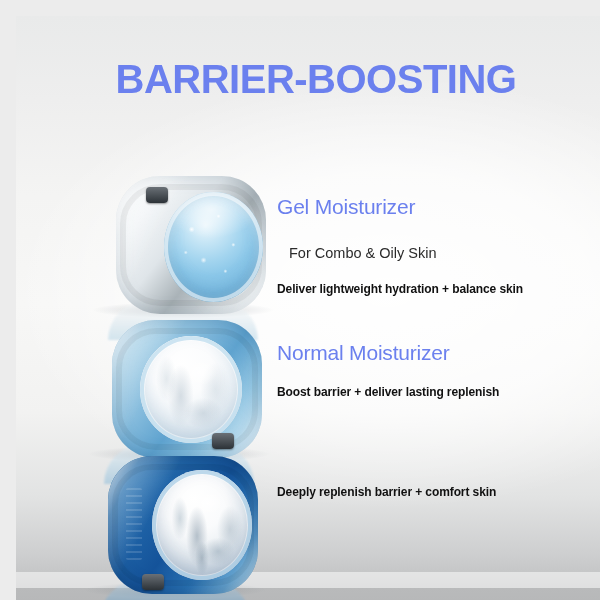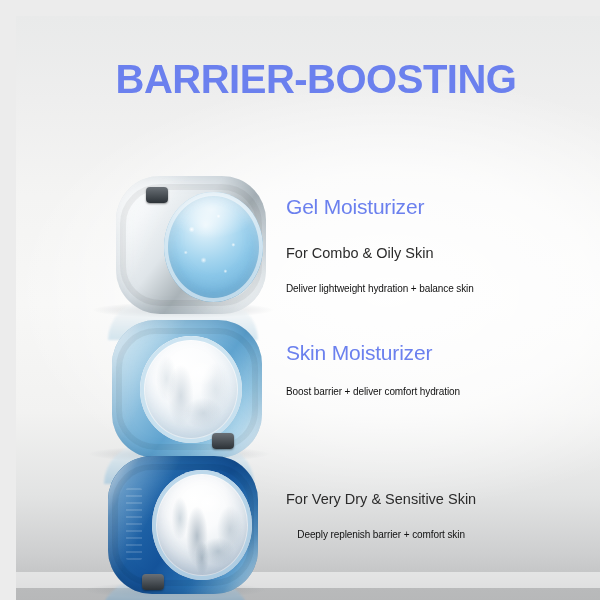--- a/index.html
+++ b/index.html
@@ -208,42 +208,43 @@
   .reflection.intensive { background:linear-gradient(to top,#d8e8f3 0%, #79aed4 45%, #2f72b0 100%); }
 
   .shadow {
     position:absolute;
     width:180px; height:14px;
     border-radius:50%;
     background:radial-gradient(ellipse at center, rgba(90,100,110,.30) 0%, rgba(90,100,110,0) 72%);
   }
 
   
-  .product-text { position:absolute; left:254px; }
+  .product-text { position:absolute; left:245px; }
   .p-title {
     color:#6b80ee;
     font-size:21px;
     line-height:26px;
     font-weight:normal;
     letter-spacing:-0.2px;
     white-space:nowrap;
   }
   .p-sub {
     color:#2b2b2b;
     font-size:14.5px;
     line-height:20px;
     font-weight:normal;
     margin-top:7px;
     white-space:nowrap;
+    margin-left:12px;
   }
   .p-desc {
     color:#111111;
-    font-size:10px;
+    font-size:12px;
     line-height:20px;
-    font-weight:normal;
+    font-weight:bold;
     letter-spacing:-0.1px;
     max-width:290px;
     text-align:center;
   }
 </style>
 </head>
 <body>
 
 <div id="poster">
 
@@ -282,37 +283,36 @@
       <div class="rimband"></div>
       <div class="opening">
         <div class="swirl"></div>
         <div class="ring"></div>
       </div>
       <div class="tab" style="left:100px; top:113px;"></div>
     </div>
   </div>
 
   <div class="product-text" style="top:308px;">
-    <div class="p-title">Skin Moisturizer</div>
-    <div class="p-desc">Boost barrier + deliver comfort hydration</div>
+    <div class="p-title">Normal Moisturizer</div>
+    <div class="p-desc">Boost barrier + deliver lasting replenish</div>
   </div>
 
   <div class="jar-wrap" style="left:84px; top:432px;">
     <div class="shadow" style="left:-15px; top:134px;"></div>
     <div class="reflection intensive" style="left:0; top:132px;"></div>
     <div class="jar intensive">
       <div class="gloss"></div>
       <div class="rimband"></div>
       <div class="emboss"></div>
       <div class="opening">
         <div class="swirl deep"></div>
         <div class="ring"></div>
       </div>
       <div class="tab" style="left:34px; top:118px;"></div>
     </div>
   </div>
 
   <div class="product-text" style="top:450px;">
-    <div class="p-sub">For Very Dry &amp; Sensitive Skin</div>
     <div class="p-desc">Deeply replenish barrier + comfort skin</div>
   </div>
 
 </div>
 
 </body></html>

